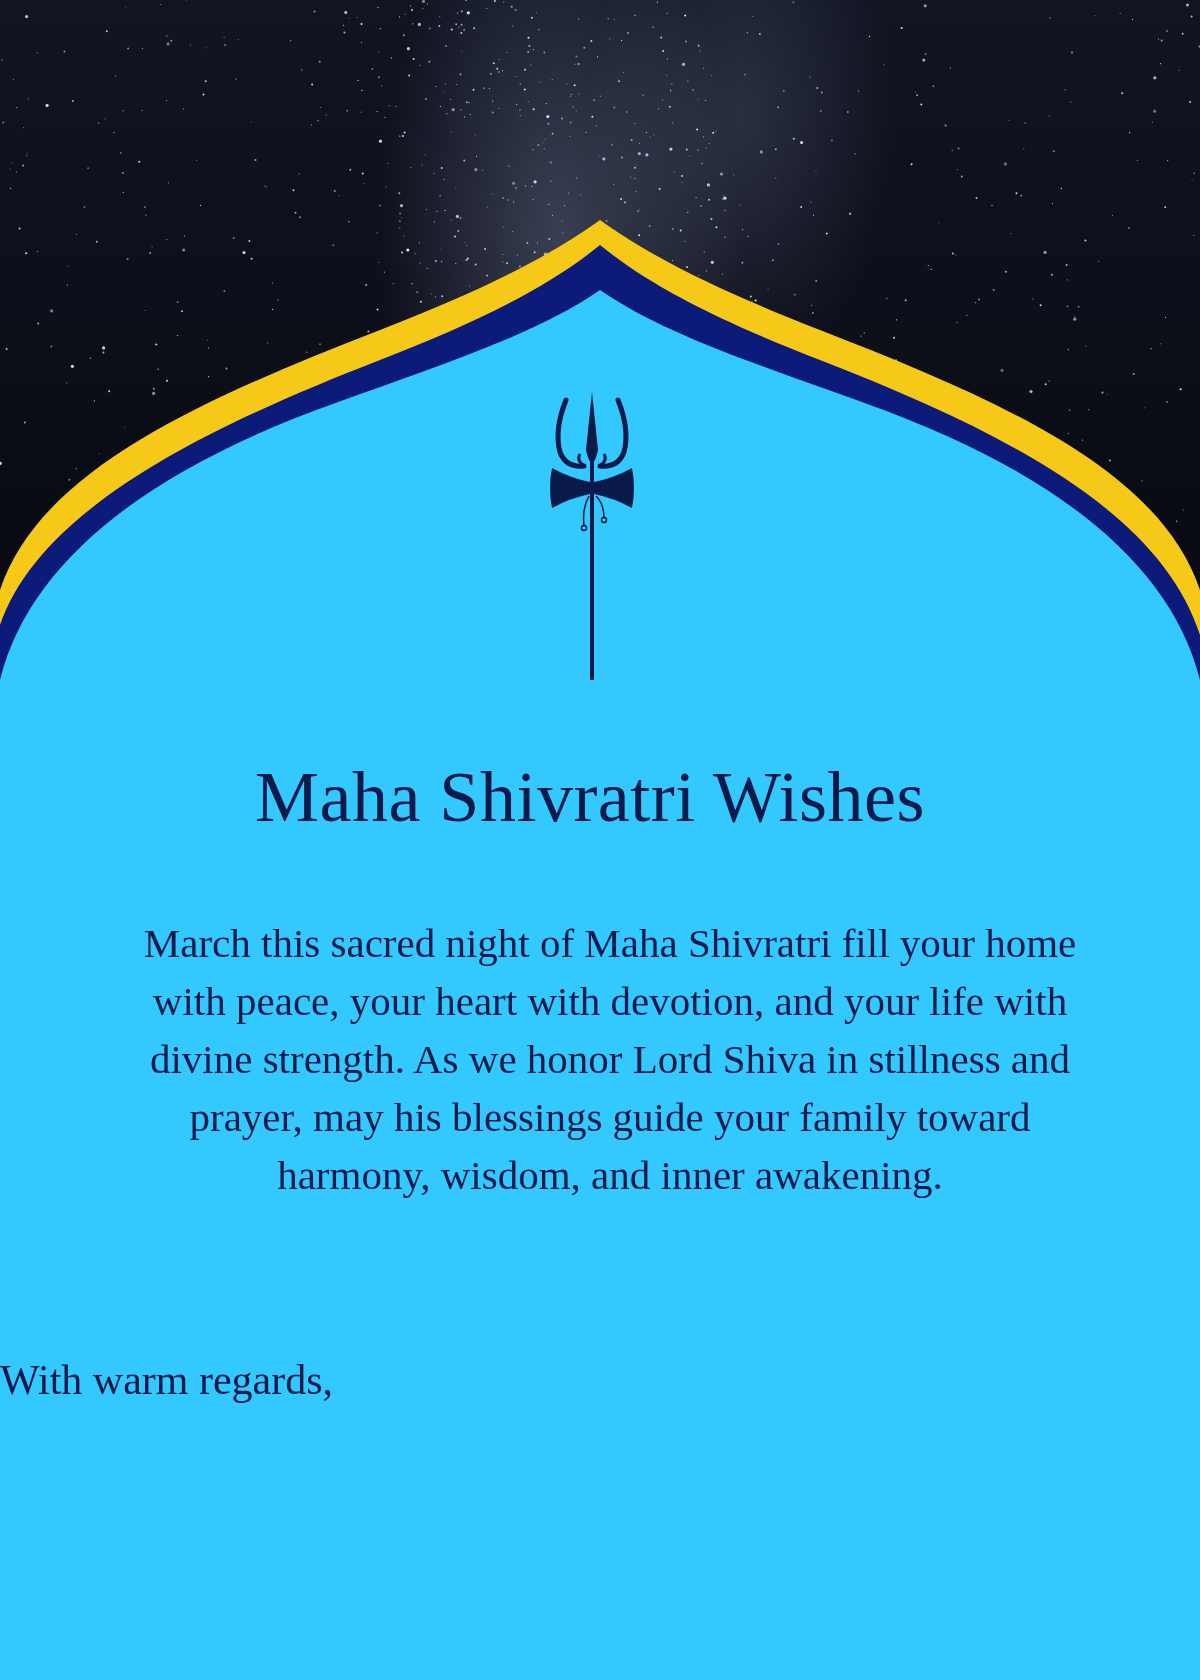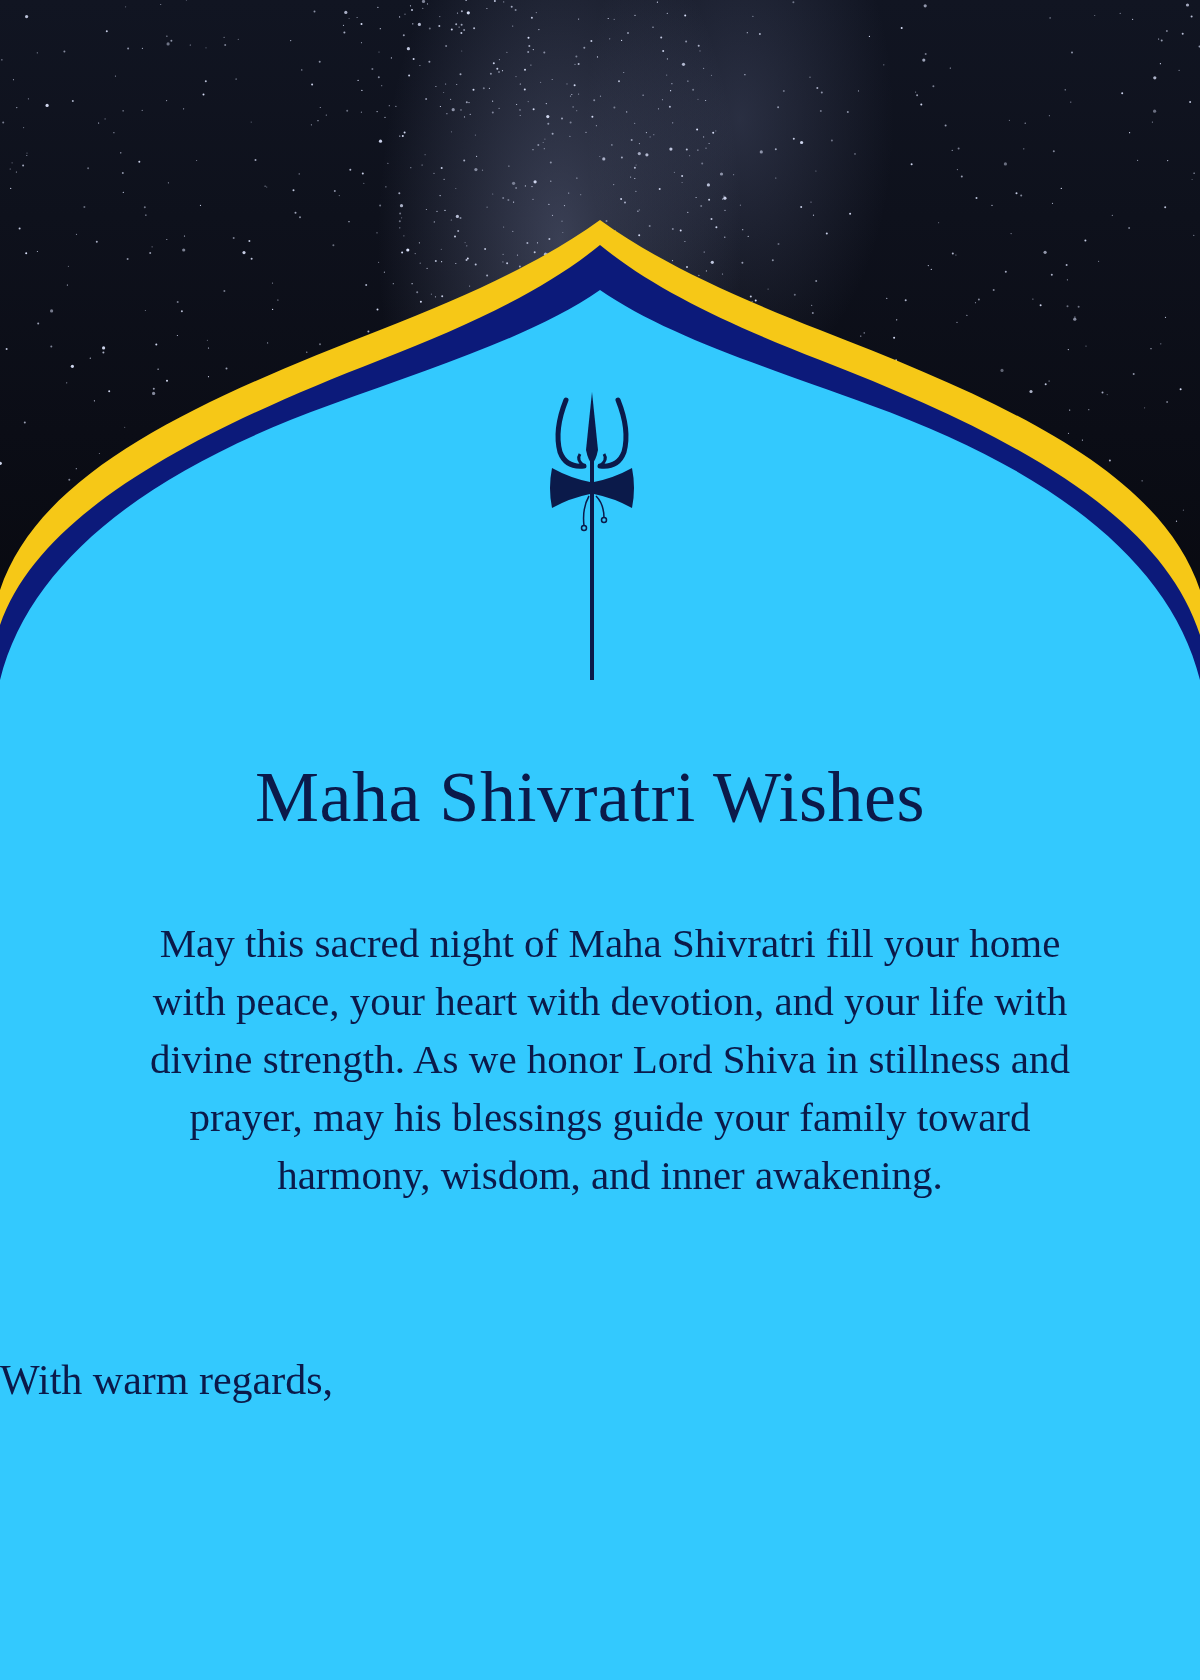--- a/index.html
+++ b/index.html
@@ -1454,16 +1454,16 @@
     <path d="M12,78 Q30,88 50,92 L54,92 Q74,88 92,78 Q96,98 92,118 Q74,108 54,104 L50,104 Q30,108 12,118 Q8,98 12,78 Z" stroke="none"></path>
 
     <path d="M49,106 Q42,118 44,136" fill="none" stroke-width="1.5"></path>
     <path d="M56,106 Q64,114 64,128" fill="none" stroke-width="1.5"></path>
     <circle cx="44" cy="138" r="2.5" fill="none" stroke-width="1.5"></circle>
     <circle cx="64" cy="130" r="2.5" fill="none" stroke-width="1.5"></circle>
   </g>
 </svg>
 
 <div class="title">Maha Shivratri Wishes</div>
-<div class="body">May this sacred night of Maha Shivratri fill your home with peace, your heart with devotion, and your life with divine strength. As we honor Lord Shiva in stillness and prayer, may his blessings guide your family toward harmony, wisdom, and inner awakening.</div>
+<div class="body">March this sacred night of Maha Shivratri fill your home with peace, your heart with devotion, and your life with divine strength. As we honor Lord Shiva in stillness and prayer, may his blessings guide your family toward harmony, wisdom, and inner awakening.</div>
 <div class="closing">
   <div>With warm regards,</div>
 </div>
 
 </body></html>

